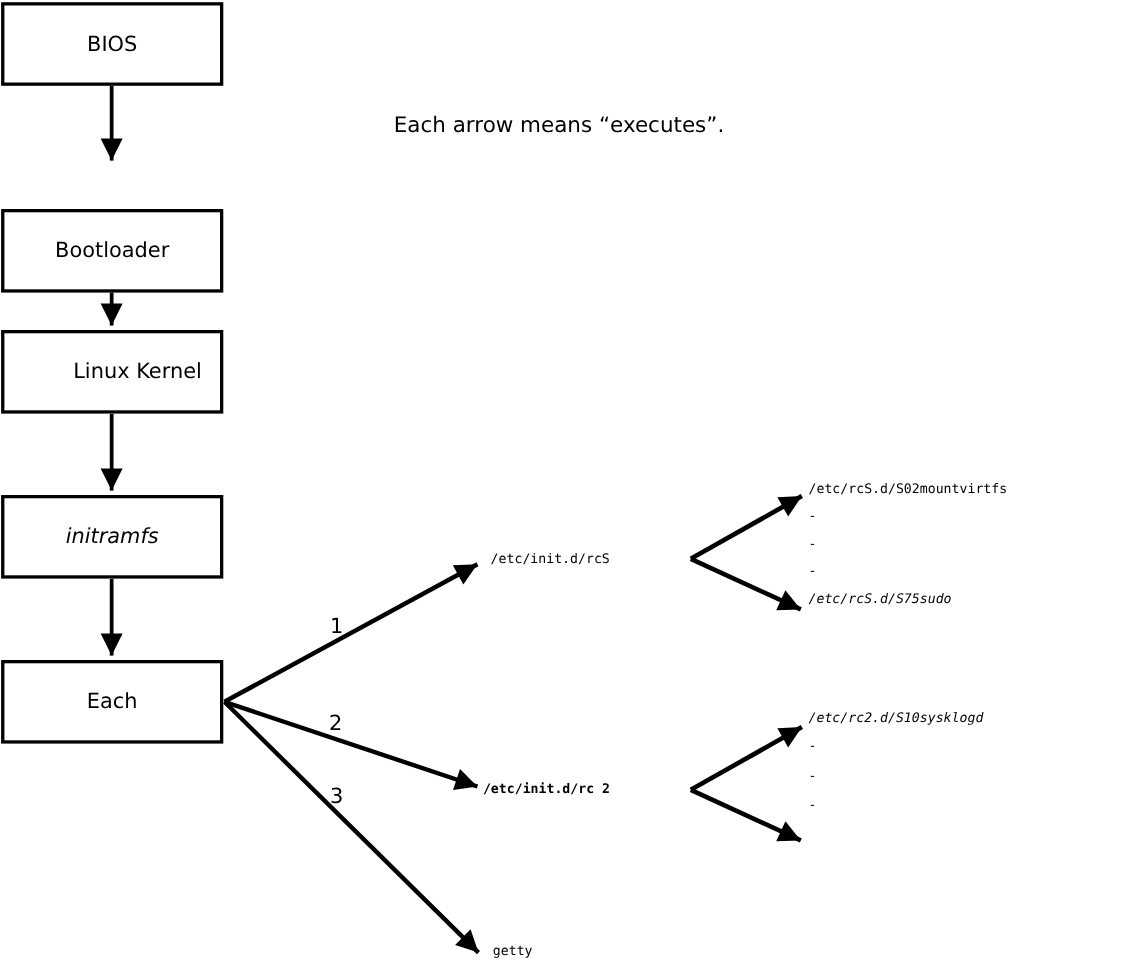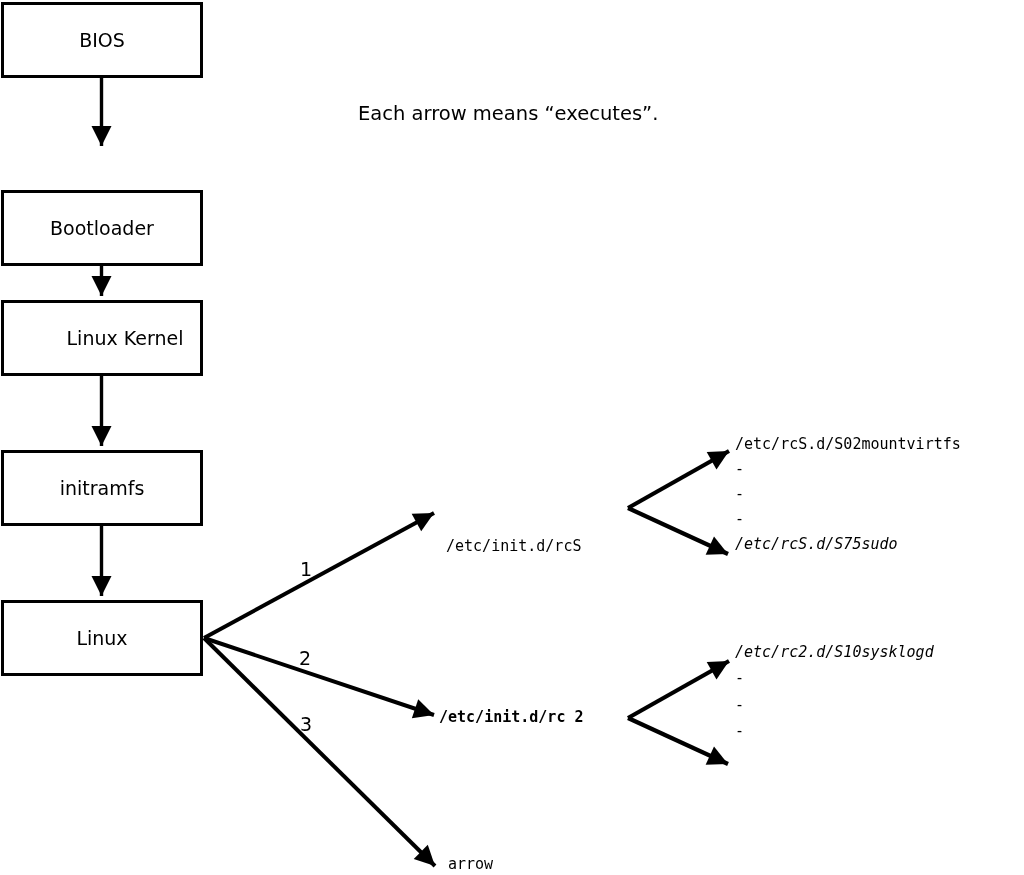--- a/index.html
+++ b/index.html
@@ -34,21 +34,21 @@
     display: flex;
     align-items: center;
     justify-content: center;
     font-size: 19px;
     line-height: 1;
     white-space: nowrap;
   }
   .box-bios       { top: 2px;   }
   .box-bootloader { top: 150px; margin-top: 40px; }
   .box-kernel     { top: 300px; padding-left: 46px; }
-  .box-initramfs  { top: 450px; }
+  .box-initramfs  { top: 450px; font-style: italic; }
   .box-init       { top: 600px; }
 
   .caption {
     position: absolute;
     left: 358px;
     top: 102px;
     font-size: 19.5px;
     line-height: 24px;
     white-space: nowrap;
   }
@@ -58,25 +58,25 @@
     line-height: 22px;
     white-space: nowrap;
   }
   .num-1 { left: 300px; top: 558px; }
   .num-2 { left: 299px; top: 647px; }
   .num-3 { left: 300px; top: 713px; }
 
   .mono {
     position: absolute;
     font-family: "DejaVu Sans Mono", monospace;
-    font-size: 15px;
+    font-size: 12px;
     line-height: 22px;
     white-space: nowrap;
   }
-  .lbl-rcs   { left: 446px; top: 497px; margin-top: 38px; }
+  .lbl-rcs   { left: 446px; top: 497px; }
   .lbl-rc2   { left: 439px; top: 706px; font-weight: bold; }
   .lbl-getty { left: 448px; top: 853px; }
 
   .g1-r0 { left: 735px; top: 433px; }
   .g1-r1 { left: 735px; top: 458px; }
   .g1-r2 { left: 735px; top: 483px; }
   .g1-r3 { left: 735px; top: 508px; }
   .g1-r4 { left: 735px; top: 533px; font-style: italic; }
 
   .g2-r0 { left: 735px; top: 641px; font-style: italic; }
@@ -119,32 +119,32 @@
   <div class="node-box box-bootloader">
     <span>Bootloader</span>
   </div>
   <div class="node-box box-kernel">
     <span>Linux Kernel</span>
   </div>
   <div class="node-box box-initramfs">
     <span>initramfs</span>
   </div>
   <div class="node-box box-init">
-    <span>Linux</span>
+    <span>Each</span>
   </div>
 
   <div class="caption">Each arrow means “executes”.</div>
 
   <div class="branch-num num-1">1</div>
   <div class="branch-num num-2">2</div>
   <div class="branch-num num-3">3</div>
 
   <div class="mono lbl-rcs">/etc/init.d/rcS</div>
   <div class="mono lbl-rc2">/etc/init.d/rc 2</div>
-  <div class="mono lbl-getty">arrow</div>
+  <div class="mono lbl-getty">getty</div>
 
   <div class="mono g1-r0">/etc/rcS.d/S02mountvirtfs</div>
   <div class="mono g1-r1">-</div>
   <div class="mono g1-r2">-</div>
   <div class="mono g1-r3">-</div>
   <div class="mono g1-r4">/etc/rcS.d/S75sudo</div>
 
   <div class="mono g2-r0">/etc/rc2.d/S10sysklogd</div>
   <div class="mono g2-r1">-</div>
   <div class="mono g2-r2">-</div>

